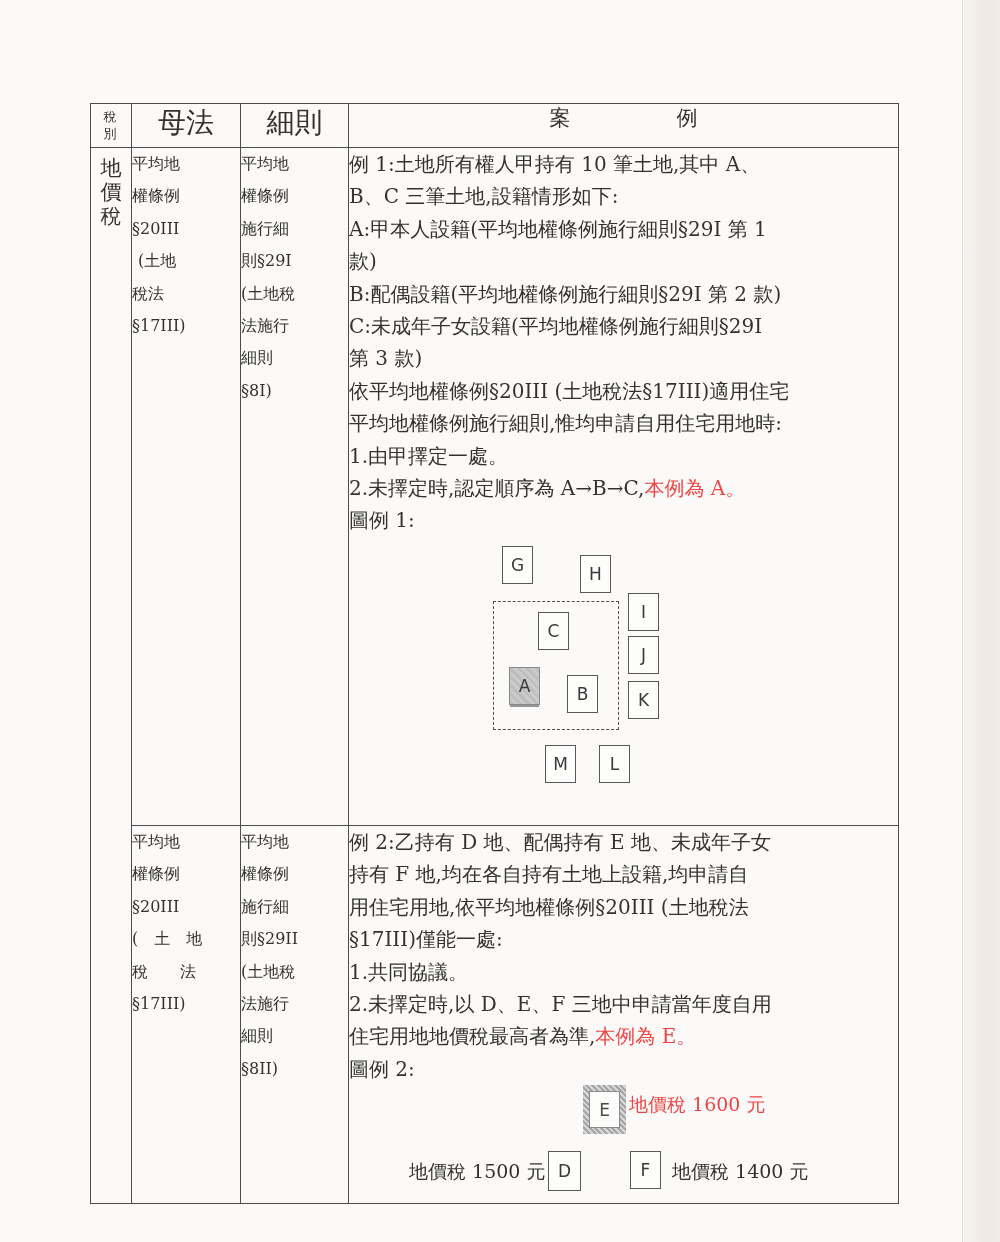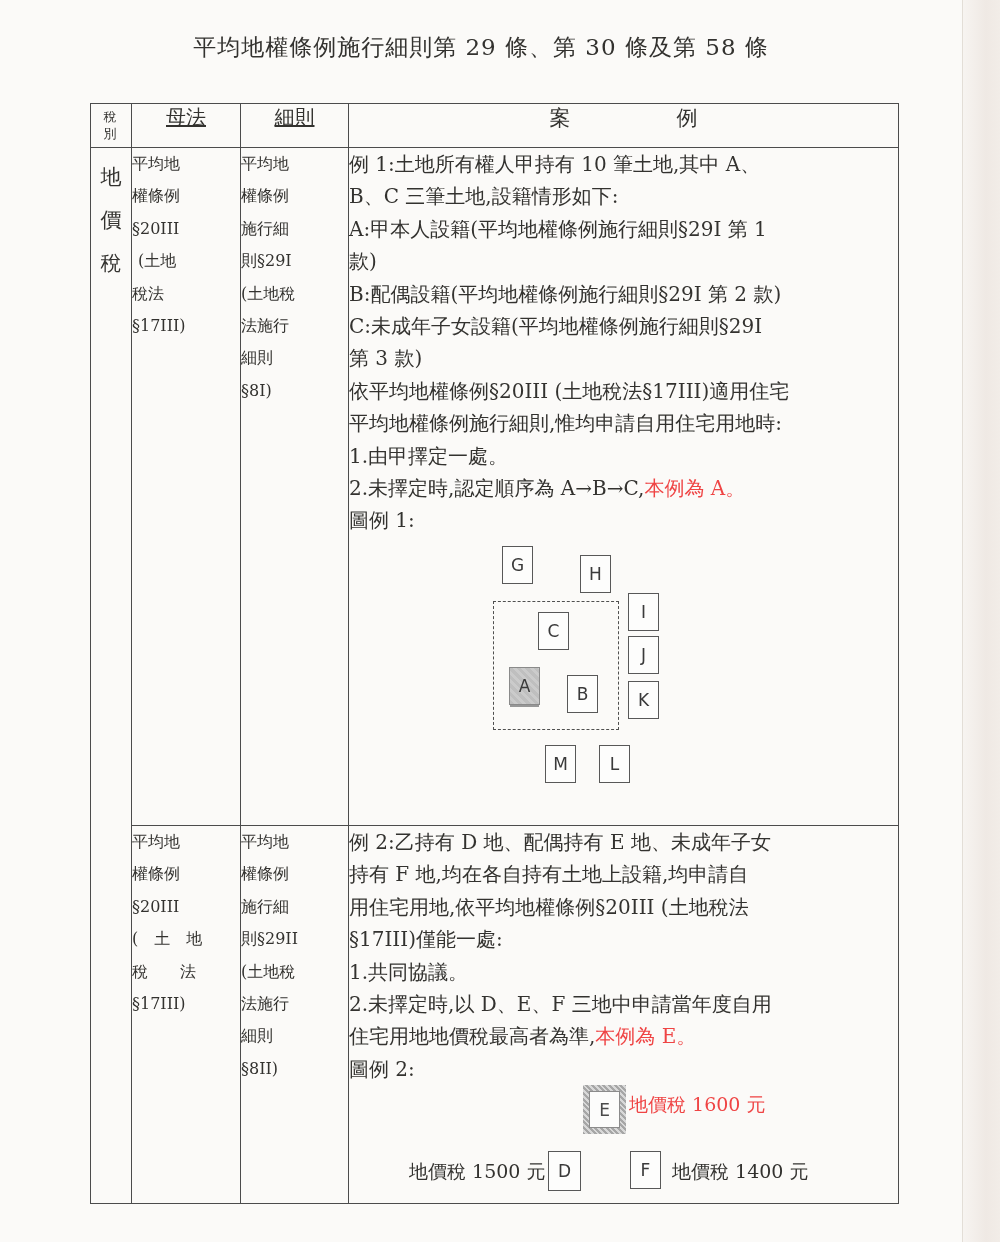--- a/index.html
+++ b/index.html
@@ -23,27 +23,27 @@
     border-collapse:collapse;table-layout:fixed;
   }
   table.legal td,table.legal th{
     border:1.6px solid #4c4c4c;vertical-align:top;padding:0;
     font-weight:normal;
   }
   .col-tax{width:41px;} .col-law{width:109px;} .col-rule{width:108px;} .col-case{width:550px;}
 
   .hdr-tax{font-size:13px;line-height:17px;}
   .hdr-tax .inner{width:15px;margin:4px auto 0;word-break:break-all;text-align:left;}
-  .hdr-mid{font-size:20px;text-align:center;vertical-align:middle;text-decoration:underline;}
+  .hdr-mid{font-size:28px;text-align:center;vertical-align:middle;}
   .hdr-case{font-size:21px;vertical-align:middle;}
   .case-spread{letter-spacing:106px;padding-left:106px;white-space:nowrap;}
 
   .v-tax .inner{
     width:22px;margin:8px auto 0;word-break:break-all;
-    font-size:21px;line-height:43px;text-align:center;
+    font-size:21px;line-height:24px;text-align:center;
   }
   .law-cell{padding:5px 2px 0 8px;}
   .law-line{font-size:16px;line-height:32.4px;white-space:nowrap;}
 
   .case-cell{padding:4px 4px 0 8px;position:relative;margin-left:16px;}
   .case-line{font-size:20px;line-height:32.4px;white-space:nowrap;}
   .gray{color:#ef4444;}
 
   .diagram{position:relative;margin-left:-8px;width:549px;}
   .dia-1{height:252px;}
@@ -77,21 +77,20 @@
     font-size:17px;color:#4a4a4a;
   }
   .tax-label{position:absolute;font-size:19px;white-space:nowrap;}
 </style>
 </head>
 <body>
 
 <div class="scan-edge"></div>
 
 <div class="titles">
-  <div class="title-1">平均地權條例施行細則第 29 條、第 30 條及第 58 條</div>
 </div>
 
 <table class="legal">
   <colgroup>
     <col class="col-tax">
       <col class="col-law">
       <col class="col-rule">
       <col class="col-case">
   </colgroup>
   <tbody>

